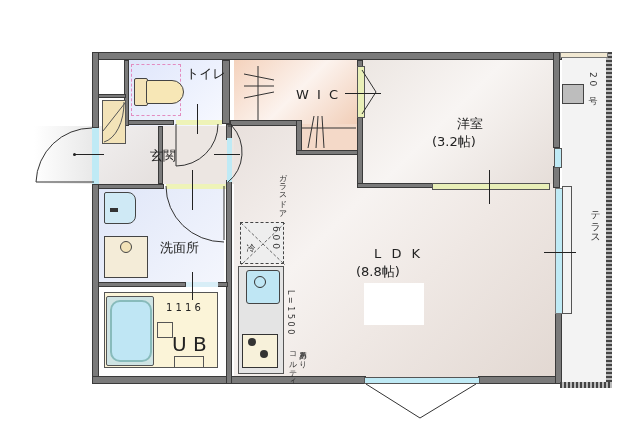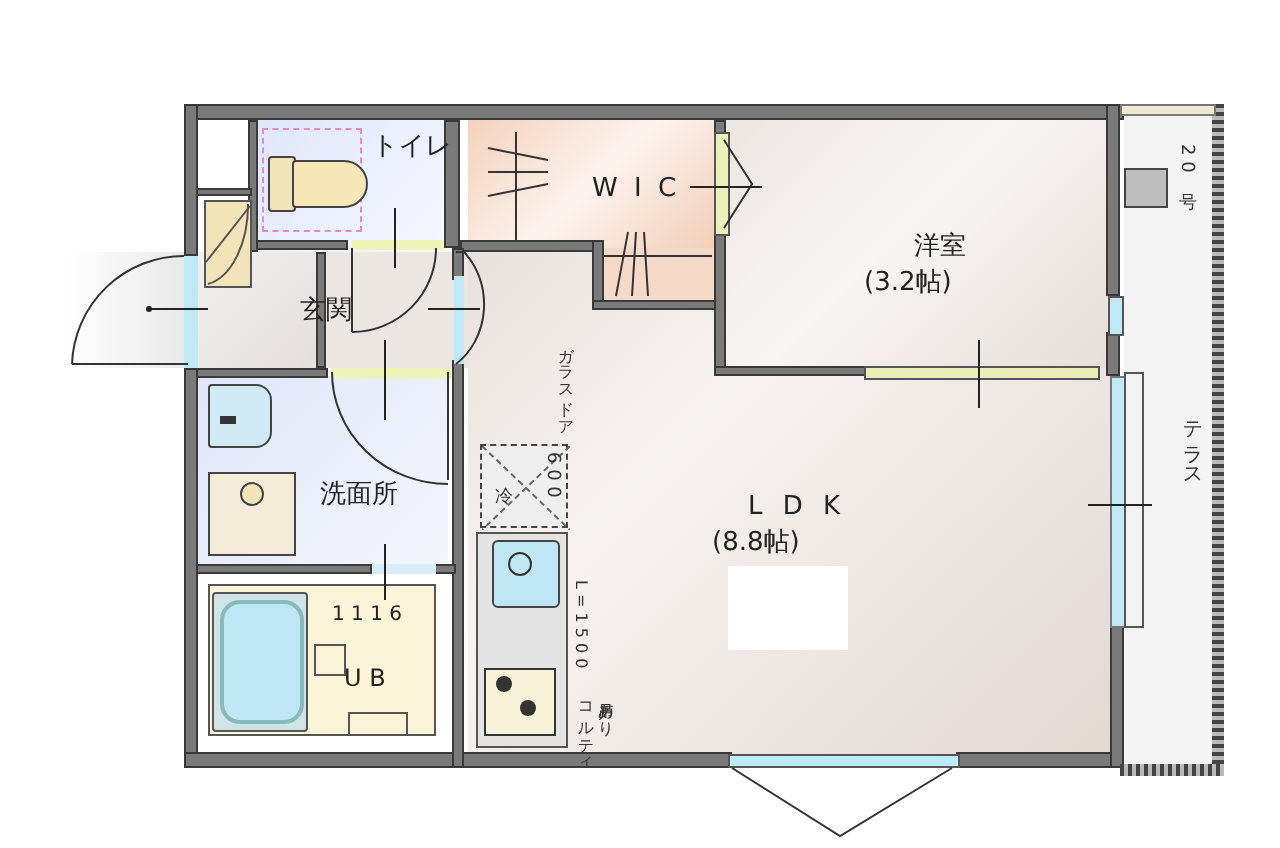--- a/index.html
+++ b/index.html
@@ -174,21 +174,21 @@
 
 <div class="abs" style="left:364px;top:283px;width:60px;height:42px;background:#ffffff;"></div>
 
 <div class="lbl" style="left:110px;top:148px;margin-left:40px;">玄関</div>
 <div class="lbl" style="left:186px;top:66px;">トイレ</div>
 <div class="lbl" style="left:296px;top:87px;letter-spacing:2px;">W I C</div>
 <div class="lbl" style="left:446px;top:116px;margin-left:11px;">洋室</div>
 <div class="lbl" style="left:432px;top:134px;">(3.2帖)</div>
 <div class="lbl" style="left:160px;top:240px;">洗面所</div>
 <div class="lbl" style="left:166px;top:302px;font-size:10px;">1 1 1 6</div>
-<div class="lbl" style="left:172px;top:332px;font-size:12px;">U B</div>
+<div class="lbl" style="left:172px;top:332px;font-size:20px;">U B</div>
 <div class="lbl" style="left:374px;top:246px;letter-spacing:3px;">L D K</div>
 <div class="lbl" style="left:356px;top:264px;">(8.8帖)</div>
 
 <div class="vtext" style="left:588px;top:204px;font-size:10px;">テラス</div>
 <div class="vtext" style="left:586px;top:72px;font-size:9px;">2 0 号</div>
 <div class="vtext" style="left:276px;top:168px;">ガラスドア</div>
 <div class="vtext" style="left:244px;top:236px;font-size:9px;">冷</div>
 <div class="vtext" style="left:271px;top:226px;font-size:9px;">6 0 0</div>
 <div class="vtext" style="left:286px;top:290px;">L = 1 5 0 0</div>
 <div class="vtext" style="left:286px;top:346px;">コルティ</div>

